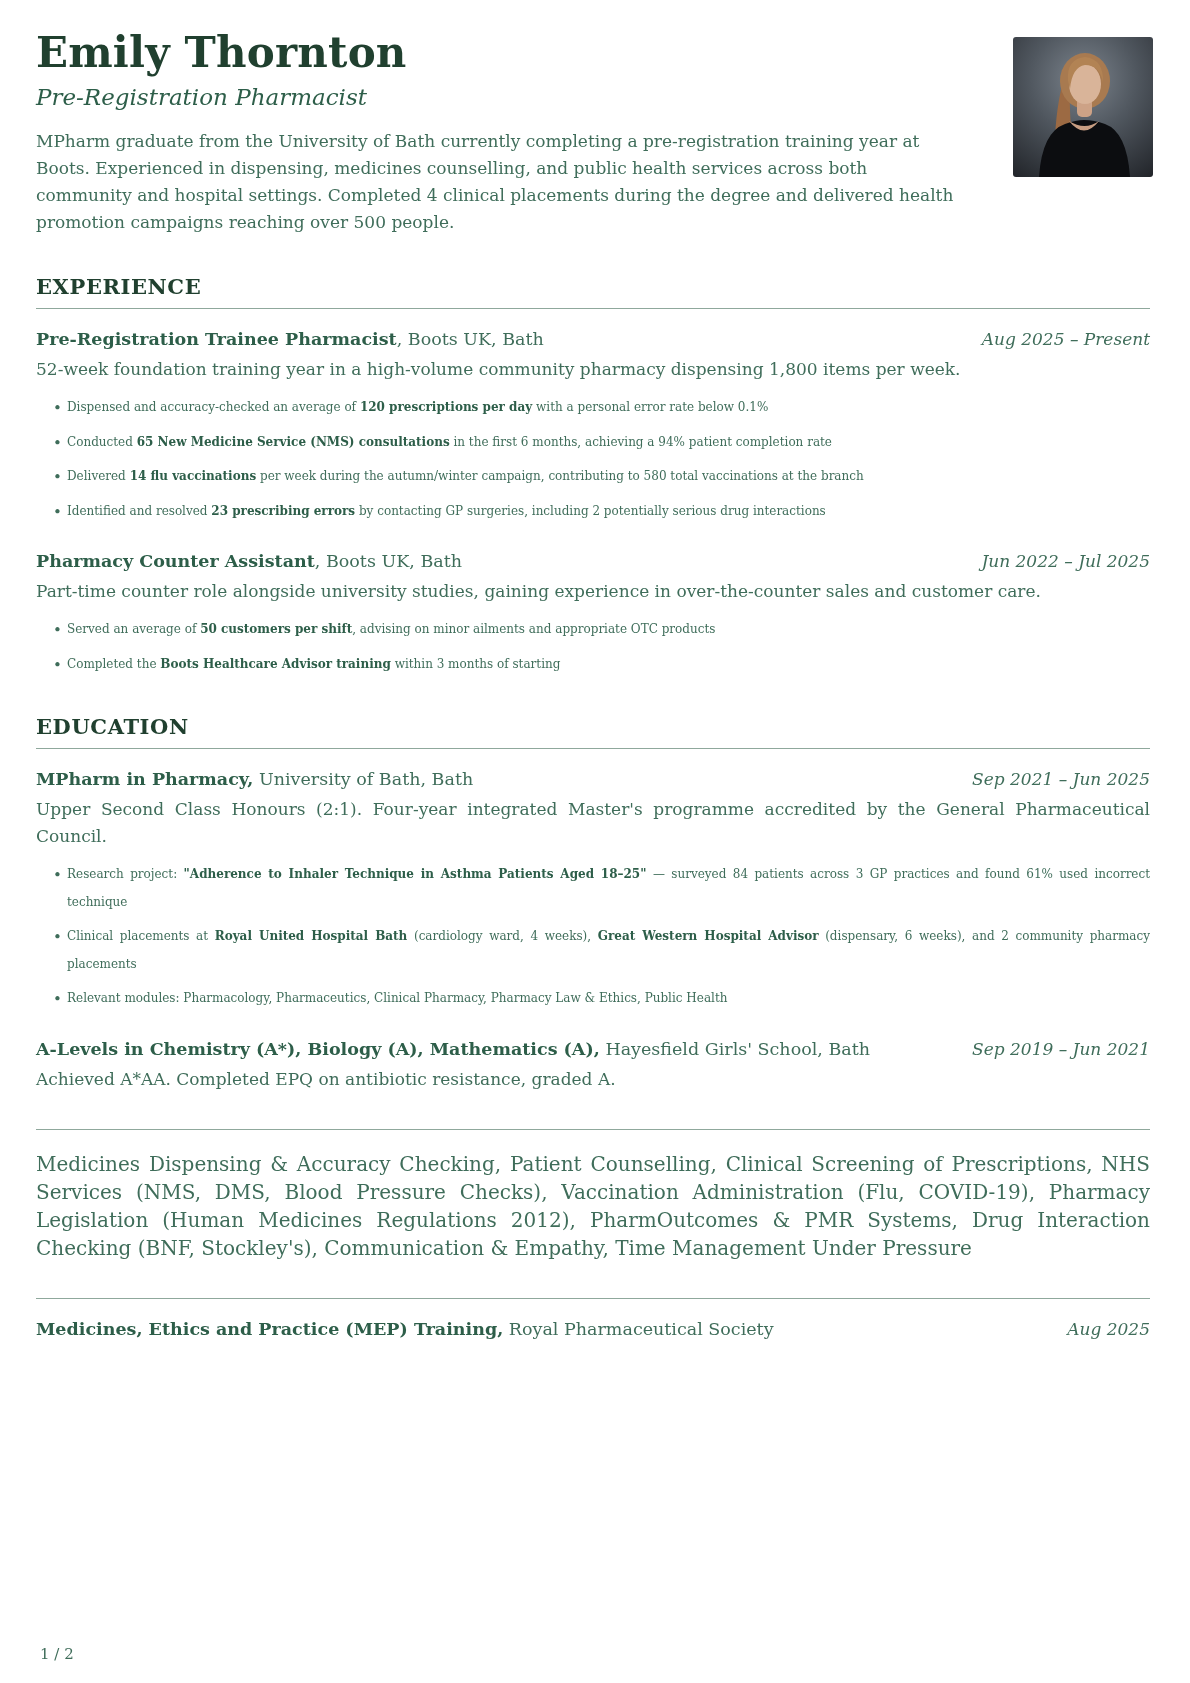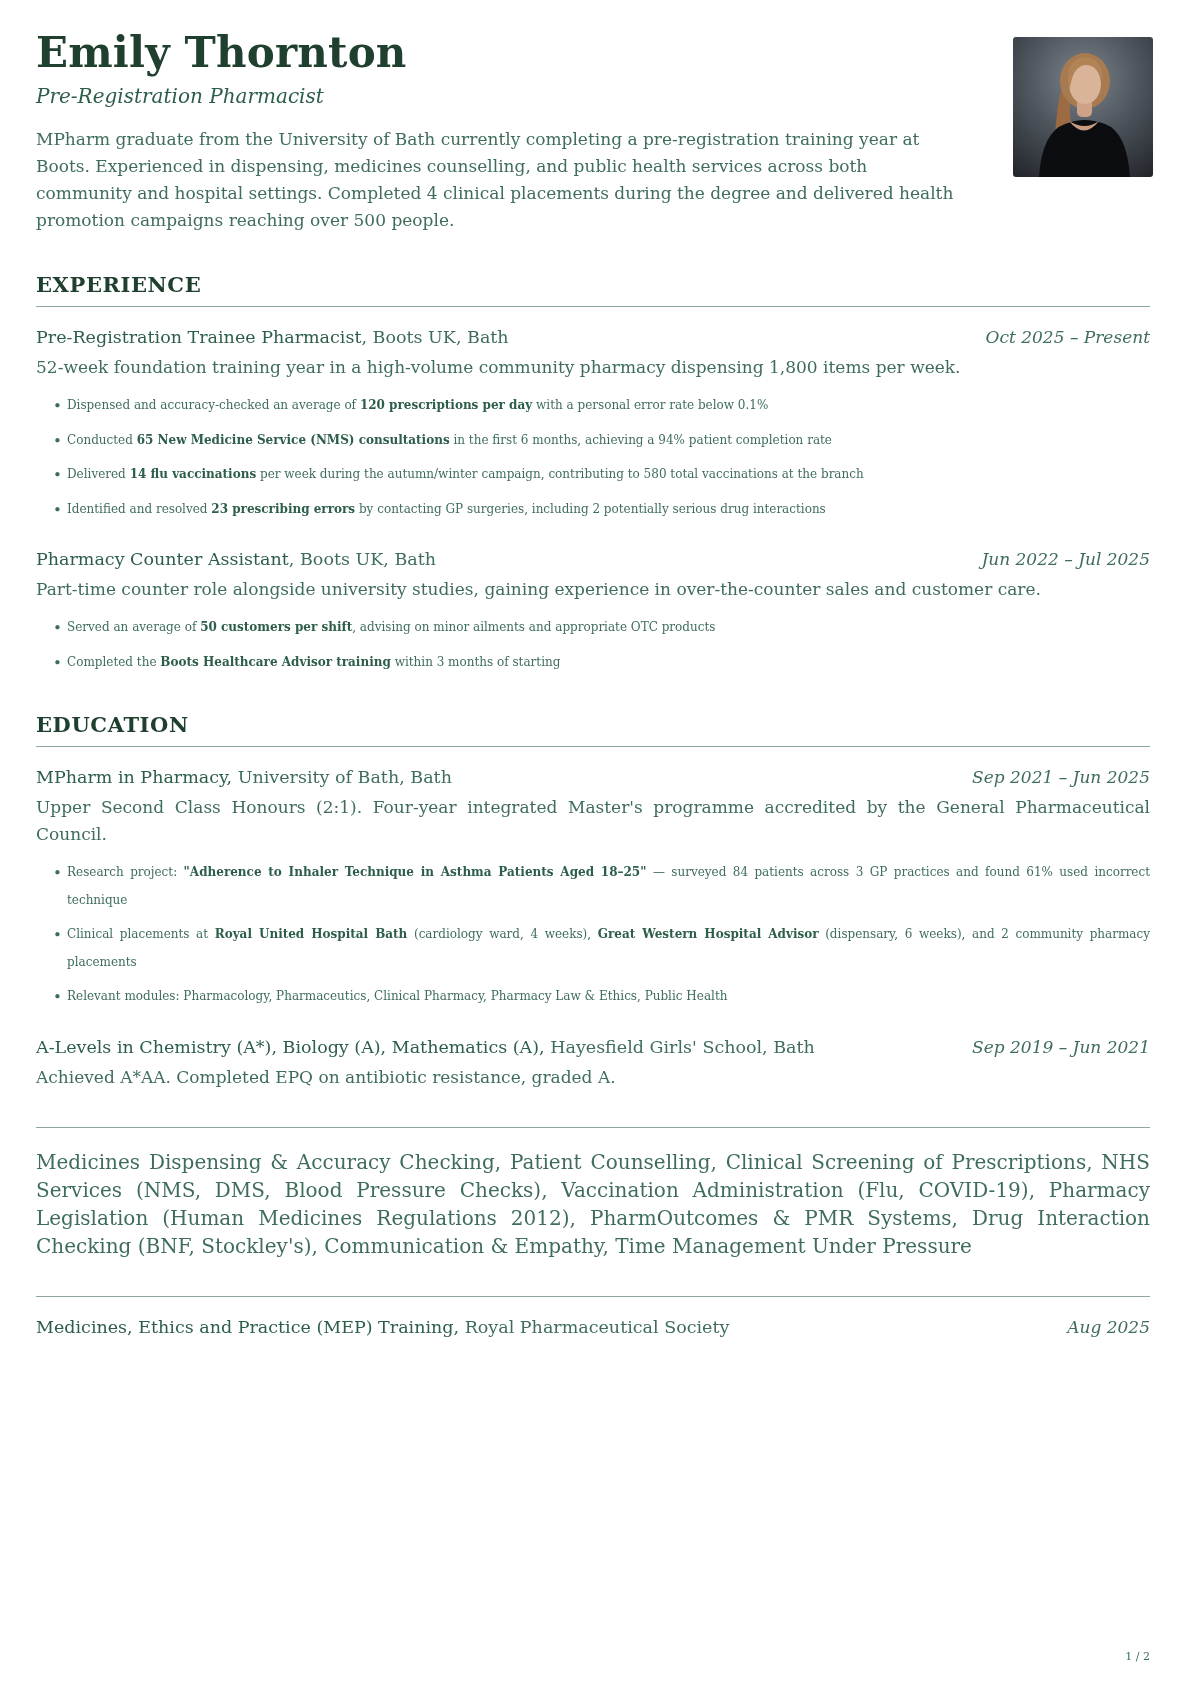--- a/index.html
+++ b/index.html
@@ -14,52 +14,52 @@
     width:1190px;height:1683px;box-sizing:border-box;
     padding:30px 40px 0 36px;position:relative;overflow:hidden;
     background:var(--c-bg);
     font-family:"DejaVu Serif","Liberation Serif",serif;
     color:var(--c-body);
   }
   
   .hdr{position:relative;}
   h1{margin:0;font-size:42px;line-height:1.08;font-weight:700;
      color:var(--c-heading);letter-spacing:.2px;}
-  .subtitle{margin-top:9px;font-size:20px;font-style:italic;color:var(--c-bold);}
+  .subtitle{margin-top:9px;font-size:23px;font-style:italic;color:var(--c-bold);}
   .contact{margin-top:8px;font-size:17px;line-height:30px;}
   .photo{position:absolute;top:7px;right:-3px;width:140px;height:140px;
          border-radius:3px;overflow:hidden;}
   .photo svg{display:block;}
   
   .summary{max-width:925px;margin:18px 0 0;font-size:17px;line-height:27px;}
   
   section{margin-top:36px;}
   section.first{margin-top:38px;}
   h2{margin:0 0 9px;font-size:21px;font-weight:700;letter-spacing:.6px;
      color:var(--c-heading);}
   .rule{border-top:1.5px solid var(--c-rule);margin:0 0 20px;}
   .entry{margin-bottom:26px;}
   .entry:last-child{margin-bottom:0;}
   .entry-head{display:flex;justify-content:space-between;align-items:baseline;}
   .entry-title{font-size:17.5px;}
-  .entry-title .t-bold{font-weight:400;color:var(--c-bold);margin-top:32px;}
+  .entry-title .t-bold{font-weight:700;color:var(--c-bold);margin-top:32px;}
   .entry-date{font-size:17px;font-style:italic;white-space:nowrap;margin-left:24px;}
   .entry-desc{margin:7px 0 0;font-size:17px;line-height:27px;text-align:justify;
               hyphens:auto;}
   ul.bullets{list-style:none;margin:11px 0 0;padding:0;}
   .bullets li{position:relative;padding-left:31px;font-size:12px;line-height:27.5px;
               margin-bottom:7px;text-align:justify;hyphens:auto;}
   .bullets li::before{content:"\2022";position:absolute;left:17px;top:1px;
               font-size:15px;color:var(--c-body);}
   .b{font-weight:700;color:var(--c-bold);}
   .skills-text{margin:3px 0 0;font-size:20px;line-height:28px;text-align:justify;
               hyphens:auto;}
   
-  .footer{position:absolute;left:40px;right:40px;bottom:20px;text-align:right;
-          font-size:11px;color:var(--c-body);}
+  .footer{position:absolute;left:40px;right:40px;bottom:20px;text-align:left;
+          font-size:15px;color:var(--c-body);}
 </style>
 </head>
 <body>
 
 <div class="page">
 
   <header class="hdr">
     <h1>Emily Thornton</h1>
     <div class="subtitle">Pre-Registration Pharmacist</div>
     <div class="photo">
@@ -85,21 +85,21 @@
 
   <p class="summary">MPharm graduate from the University of Bath currently completing a pre-registration training year at Boots. Experienced in dispensing, medicines counselling, and public health services across both community and hospital settings. Completed 4 clinical placements during the degree and delivered health promotion campaigns reaching over 500 people.</p>
 
   <main id="sections">
       <section class="first">
         <h2>EXPERIENCE</h2>
         <div class="rule"></div>
         <article class="entry">
           <div class="entry-head">
             <div class="entry-title"><span class="t-bold">Pre-Registration Trainee Pharmacist</span><span>, Boots UK, Bath</span></div>
-            <div class="entry-date">Oct 2025 – Present</div>
+            <div class="entry-date">Aug 2025 – Present</div>
           </div>
           <p class="entry-desc">52-week foundation training year in a high-volume community pharmacy dispensing 1,800 items per week.</p>
           <ul class="bullets">
             <li><span>Dispensed and accuracy-checked an average of </span><span class="b">120 prescriptions per day</span><span> with a personal error rate below 0.1%</span></li>
             <li><span>Conducted </span><span class="b">65 New Medicine Service (NMS) consultations</span><span> in the first 6 months, achieving a 94% patient completion rate</span></li>
             <li><span>Delivered </span><span class="b">14 flu vaccinations</span><span> per week during the autumn/winter campaign, contributing to 580 total vaccinations at the branch</span></li>
             <li><span>Identified and resolved </span><span class="b">23 prescribing errors</span><span> by contacting GP surgeries, including 2 potentially serious drug interactions</span></li>
           </ul>
         </article>
         <article class="entry">

